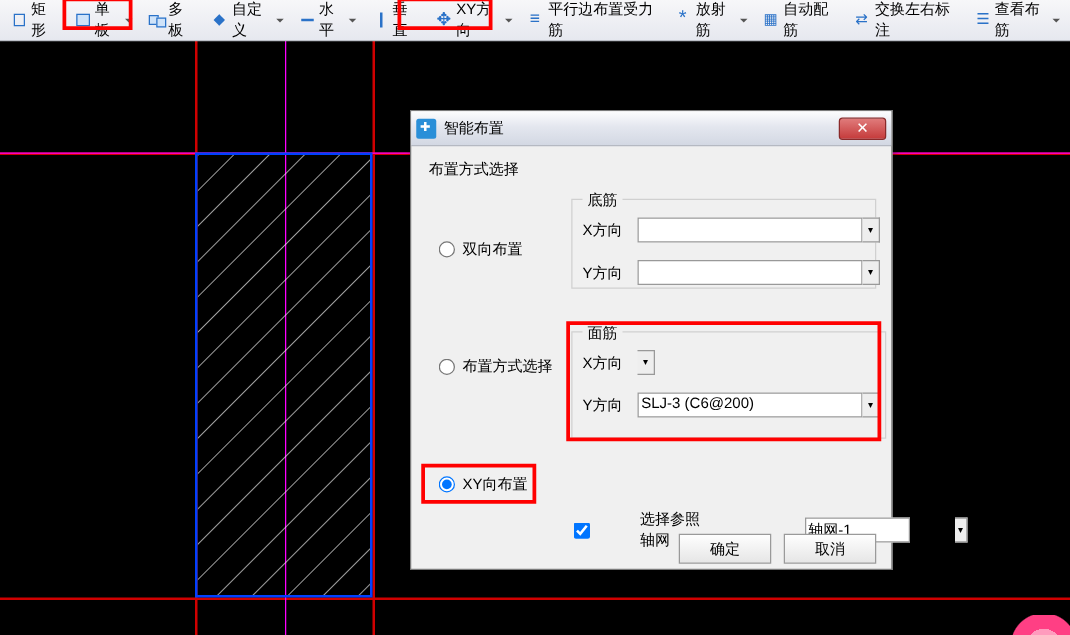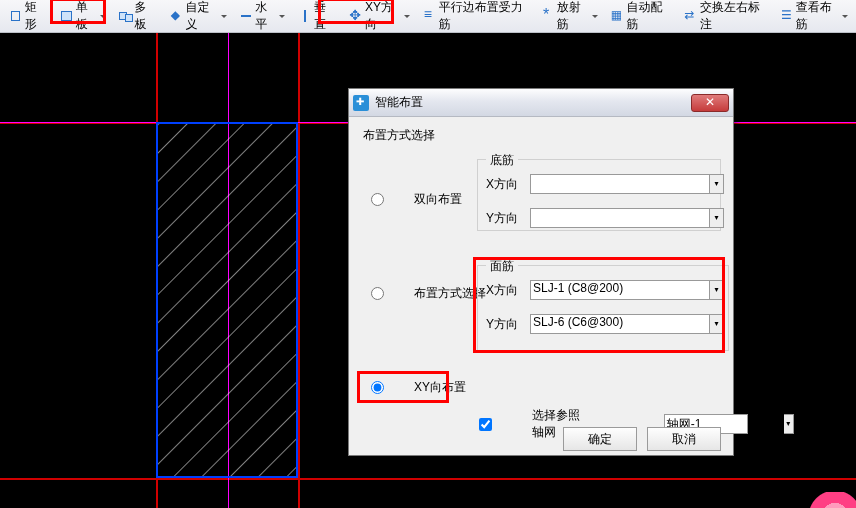--- a/index.html
+++ b/index.html
@@ -35,30 +35,30 @@
   .line { position: absolute; }
   .red-h { height:0; border-top:2px solid #d00000; left:0; right:0; }
   .red-v { width:0; border-left:2px solid #d00000; top:0; bottom:0; }
   .mag-h { height:0; border-top:1px solid #ff00ff; left:0; right:0; }
   .mag-v { width:0; border-left:1px solid #ff00ff; top:0; bottom:0; }
   .blue-rect { position:absolute; border:2px solid #0040ff; }
   .hatch { position:absolute; overflow:hidden; }
   .hatch svg { width:100%; height:100%; }
 
   
-  .dialog { position:absolute; left:348px; top:88px; width:386px; height:368px; background:#f0f0f0; border:1px solid #7a7a7a; box-shadow: 2px 2px 6px rgba(0,0,0,.4); z-index:10; }
+  .dialog { position:absolute; left:328px; top:88px; width:386px; height:368px; background:#f0f0f0; border:1px solid #7a7a7a; box-shadow: 2px 2px 6px rgba(0,0,0,.4); z-index:10; }
   .titlebar { height:28px; background:linear-gradient(#fdfdfe,#e4e7ef 45%,#d3d8e3); display:flex; align-items:center; padding:0 4px; border-bottom:1px solid #b5b9c2; }
   .titlebar .ic { width:16px; height:16px; background:#2a8fd8; border-radius:2px; margin-right:6px; position:relative; }
   .titlebar .ic::before { content:"✚"; color:#fff; font-size:10px; position:absolute; left:3px; top:1px; }
   .titlebar .ttl { flex:1; }
   .titlebar .close { width:38px; height:18px; background:linear-gradient(#e07b7b,#c53b3b); border:1px solid #8a2a2a; border-radius:3px; color:#fff; text-align:center; font-size:12px; line-height:14px; cursor:pointer; }
   .dlg-body { position:relative; height:calc(100% - 28px); }
 
   .grp-title { position:absolute; }
-  .radio { position:absolute; display:flex; align-items:center;gap:24px; }
+  .radio { position:absolute; display:flex; align-items:center; }
   .radio input { margin-right:6px; }
 
   .fieldset { position:absolute; border:1px solid #d0d0d0; }
   .legend { position:absolute; top:-8px; left:8px; background:#f0f0f0; padding:0 4px; font-size:12px; }
   .row { position:absolute; display:flex; align-items:center; }
   .row .lbl { width:44px; }
   .row .inp { width:180px; height:20px; border:1px solid #999; background:#fff; padding:0 2px; font-size:12px; }
   .row .dd { width:14px; height:20px; border:1px solid #999; border-left:none; background:#eee; text-align:center; line-height:18px; cursor:pointer; font-size:8px; }
 
   .chk { position:absolute; display:flex; align-items:center;gap:36px; }
@@ -185,26 +185,25 @@
         <span class="lbl">Y方向</span>
         <span class="inp"></span>
         <span class="dd">▾</span>
       </div>
     </div>
 
     <div class="fieldset" style="left:128px; top:148px; width:252px; height:86px;">
       <div class="legend">面筋</div>
       <div class="row" style="left:8px; top:14px;">
         <span class="lbl">X方向</span>
-        <span class="inp">SLJ-1 (C8@200)</span>
         <span class="dd">▾</span>
       </div>
       <div class="row" style="left:8px; top:48px;">
         <span class="lbl">Y方向</span>
-        <span class="inp">SLJ-6 (C6@300)</span>
+        <span class="inp">SLJ-3 (C6@200)</span>
         <span class="dd">▾</span>
       </div>
     </div>
 
     <div class="chk" style="left:130px; top:290px;">
       <input type="checkbox" checked="" style="">
       <span>选择参照轴网</span>
       <span style="width:12px;"></span>
       <span class="sel">轴网-1</span>
       <span class="sel-dd">▾</span>

